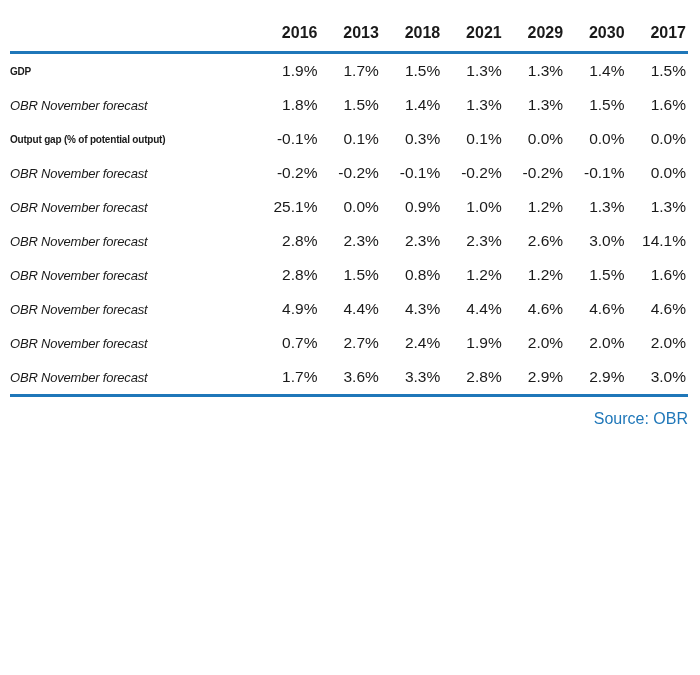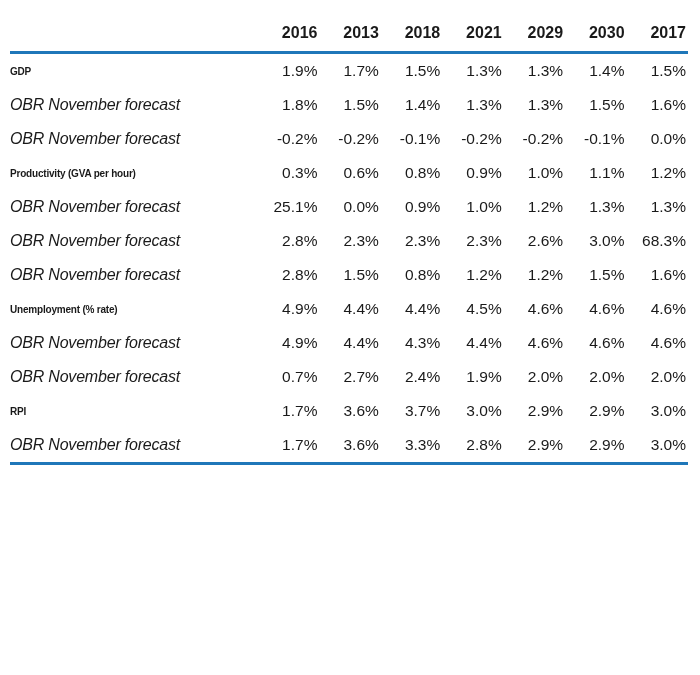--- a/index.html
+++ b/index.html
@@ -32,21 +32,21 @@
     white-space: nowrap;
   }
   tbody td {
     height: 34px;
     vertical-align: middle;
     white-space: nowrap;
     padding: 0;
   }
   td.row-label { text-align: left; font-size: 10px; letter-spacing: -0.2px; }
   td.row-label.bold   { font-weight: bold; }
-  td.row-label.italic { font-style: italic; font-size: 16px; }
+  td.row-label.italic { font-style: italic; font-size: 13px; }
   td.val { text-align: right; font-size: 15.5px; padding-right: 2px; }
   .source-note {
     width: 678px;
     margin-top: 13px;
     text-align: right;
     font-size: 16px;
     color: var(--accent);
   }
 </style>
 </head>
@@ -94,78 +94,68 @@
           <td class="row-label italic">OBR November forecast</td>
           <td class="val">1.8%</td>
           <td class="val">1.5%</td>
           <td class="val">1.4%</td>
           <td class="val">1.3%</td>
           <td class="val">1.3%</td>
           <td class="val">1.5%</td>
           <td class="val">1.6%</td>
         </tr>
         <tr>
+          <td class="row-label bold">Output gap (% of potential output)</td>
+          <td class="val">-0.1%</td>
+          <td class="val">0.1%</td>
+          <td class="val">0.3%</td>
+          <td class="val">0.1%</td>
+          <td class="val">0.0%</td>
+          <td class="val">0.0%</td>
+          <td class="val">0.0%</td>
+        </tr>
+        <tr>
           <td class="row-label italic">OBR November forecast</td>
           <td class="val">-0.2%</td>
           <td class="val">-0.2%</td>
           <td class="val">-0.1%</td>
           <td class="val">-0.2%</td>
           <td class="val">-0.2%</td>
           <td class="val">-0.1%</td>
           <td class="val">0.0%</td>
-        </tr>
-        <tr>
-          <td class="row-label bold">Productivity (GVA per hour)</td>
-          <td class="val">0.3%</td>
-          <td class="val">0.6%</td>
-          <td class="val">0.8%</td>
-          <td class="val">0.9%</td>
-          <td class="val">1.0%</td>
-          <td class="val">1.1%</td>
-          <td class="val">1.2%</td>
         </tr>
         <tr>
           <td class="row-label italic">OBR November forecast</td>
           <td class="val">25.1%</td>
           <td class="val">0.0%</td>
           <td class="val">0.9%</td>
           <td class="val">1.0%</td>
           <td class="val">1.2%</td>
           <td class="val">1.3%</td>
           <td class="val">1.3%</td>
         </tr>
         <tr>
           <td class="row-label italic">OBR November forecast</td>
           <td class="val">2.8%</td>
           <td class="val">2.3%</td>
           <td class="val">2.3%</td>
           <td class="val">2.3%</td>
           <td class="val">2.6%</td>
           <td class="val">3.0%</td>
-          <td class="val">68.3%</td>
+          <td class="val">14.1%</td>
         </tr>
         <tr>
           <td class="row-label italic">OBR November forecast</td>
           <td class="val">2.8%</td>
           <td class="val">1.5%</td>
           <td class="val">0.8%</td>
           <td class="val">1.2%</td>
           <td class="val">1.2%</td>
           <td class="val">1.5%</td>
           <td class="val">1.6%</td>
-        </tr>
-        <tr>
-          <td class="row-label bold">Unemployment (% rate)</td>
-          <td class="val">4.9%</td>
-          <td class="val">4.4%</td>
-          <td class="val">4.4%</td>
-          <td class="val">4.5%</td>
-          <td class="val">4.6%</td>
-          <td class="val">4.6%</td>
-          <td class="val">4.6%</td>
         </tr>
         <tr>
           <td class="row-label italic">OBR November forecast</td>
           <td class="val">4.9%</td>
           <td class="val">4.4%</td>
           <td class="val">4.3%</td>
           <td class="val">4.4%</td>
           <td class="val">4.6%</td>
           <td class="val">4.6%</td>
           <td class="val">4.6%</td>
@@ -174,36 +164,27 @@
           <td class="row-label italic">OBR November forecast</td>
           <td class="val">0.7%</td>
           <td class="val">2.7%</td>
           <td class="val">2.4%</td>
           <td class="val">1.9%</td>
           <td class="val">2.0%</td>
           <td class="val">2.0%</td>
           <td class="val">2.0%</td>
         </tr>
         <tr>
-          <td class="row-label bold">RPI</td>
-          <td class="val">1.7%</td>
-          <td class="val">3.6%</td>
-          <td class="val">3.7%</td>
-          <td class="val">3.0%</td>
-          <td class="val">2.9%</td>
-          <td class="val">2.9%</td>
-          <td class="val">3.0%</td>
-        </tr>
-        <tr>
           <td class="row-label italic">OBR November forecast</td>
           <td class="val">1.7%</td>
           <td class="val">3.6%</td>
           <td class="val">3.3%</td>
           <td class="val">2.8%</td>
           <td class="val">2.9%</td>
           <td class="val">2.9%</td>
           <td class="val">3.0%</td>
         </tr>
       </tbody>
   </table>
 
+  <div class="source-note">Source: OBR</div>
 
 </div>
 
 </body></html>

